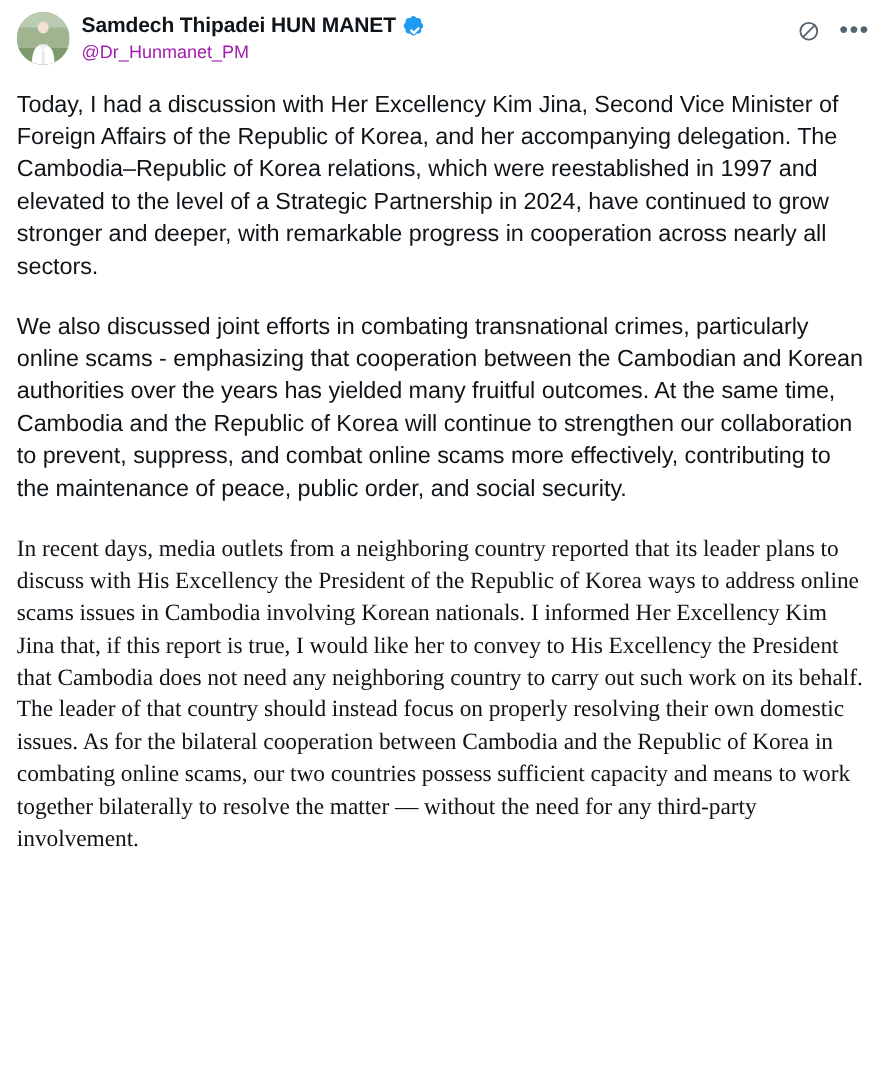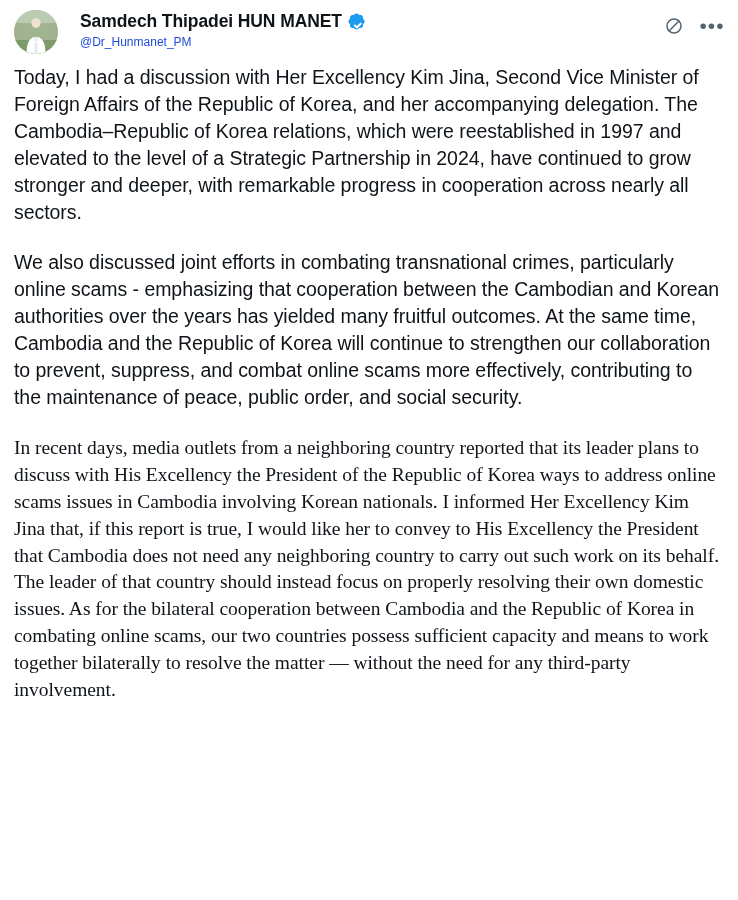--- a/index.html
+++ b/index.html
@@ -31,21 +31,20 @@
     flex: 0 0 44px;
     overflow: hidden;
     background: #cfd9dd;
     position: relative;
   }
   .avatar svg { display: block; }
   .identity {
     flex: 1 1 auto;
     min-width: 0;
     padding-top: 1px;
-    margin-left: 12px;
   }
   .name-row {
     display: flex;
     align-items: center;
     gap: 5px;
     line-height: 1.2;
   }
   .display-name {
     font-size: 17.5px;
     font-weight: bold;
@@ -53,22 +52,22 @@
     letter-spacing: -0.1px;
     white-space: nowrap;
   }
   .verified-badge {
     width: 19px;
     height: 19px;
     flex: 0 0 19px;
     display: inline-block;
   }
   .handle {
-    font-size: 12px;
-    color: #1d4ed8;
+    font-size: 15px;
+    color: #a21caf;
     margin-top: 3px;
     line-height: 1.2;
   }
   .header-actions {
     display: flex;
     align-items: center;
     gap: 14px;
     padding-top: 4px;
     flex: 0 0 auto;
   }
@@ -83,21 +82,21 @@
     border-radius: 50%;
   }
   .dots {
     font-size: 21px;
     line-height: 12px;
     letter-spacing: 1px;
     color: #536471;
     font-family: "Liberation Sans", sans-serif;
   }
   .post-body {
-    margin-top: 10px;
+    margin-top: 20px;
     font-size: 19.5px;
     line-height: 1.38;
     color: #0f1419;
     letter-spacing: -0.05px;
     word-wrap: break-word;
   }
   .post-body p {
     margin: 0 0 24px 0;
   }
   .post-body p:last-child {

